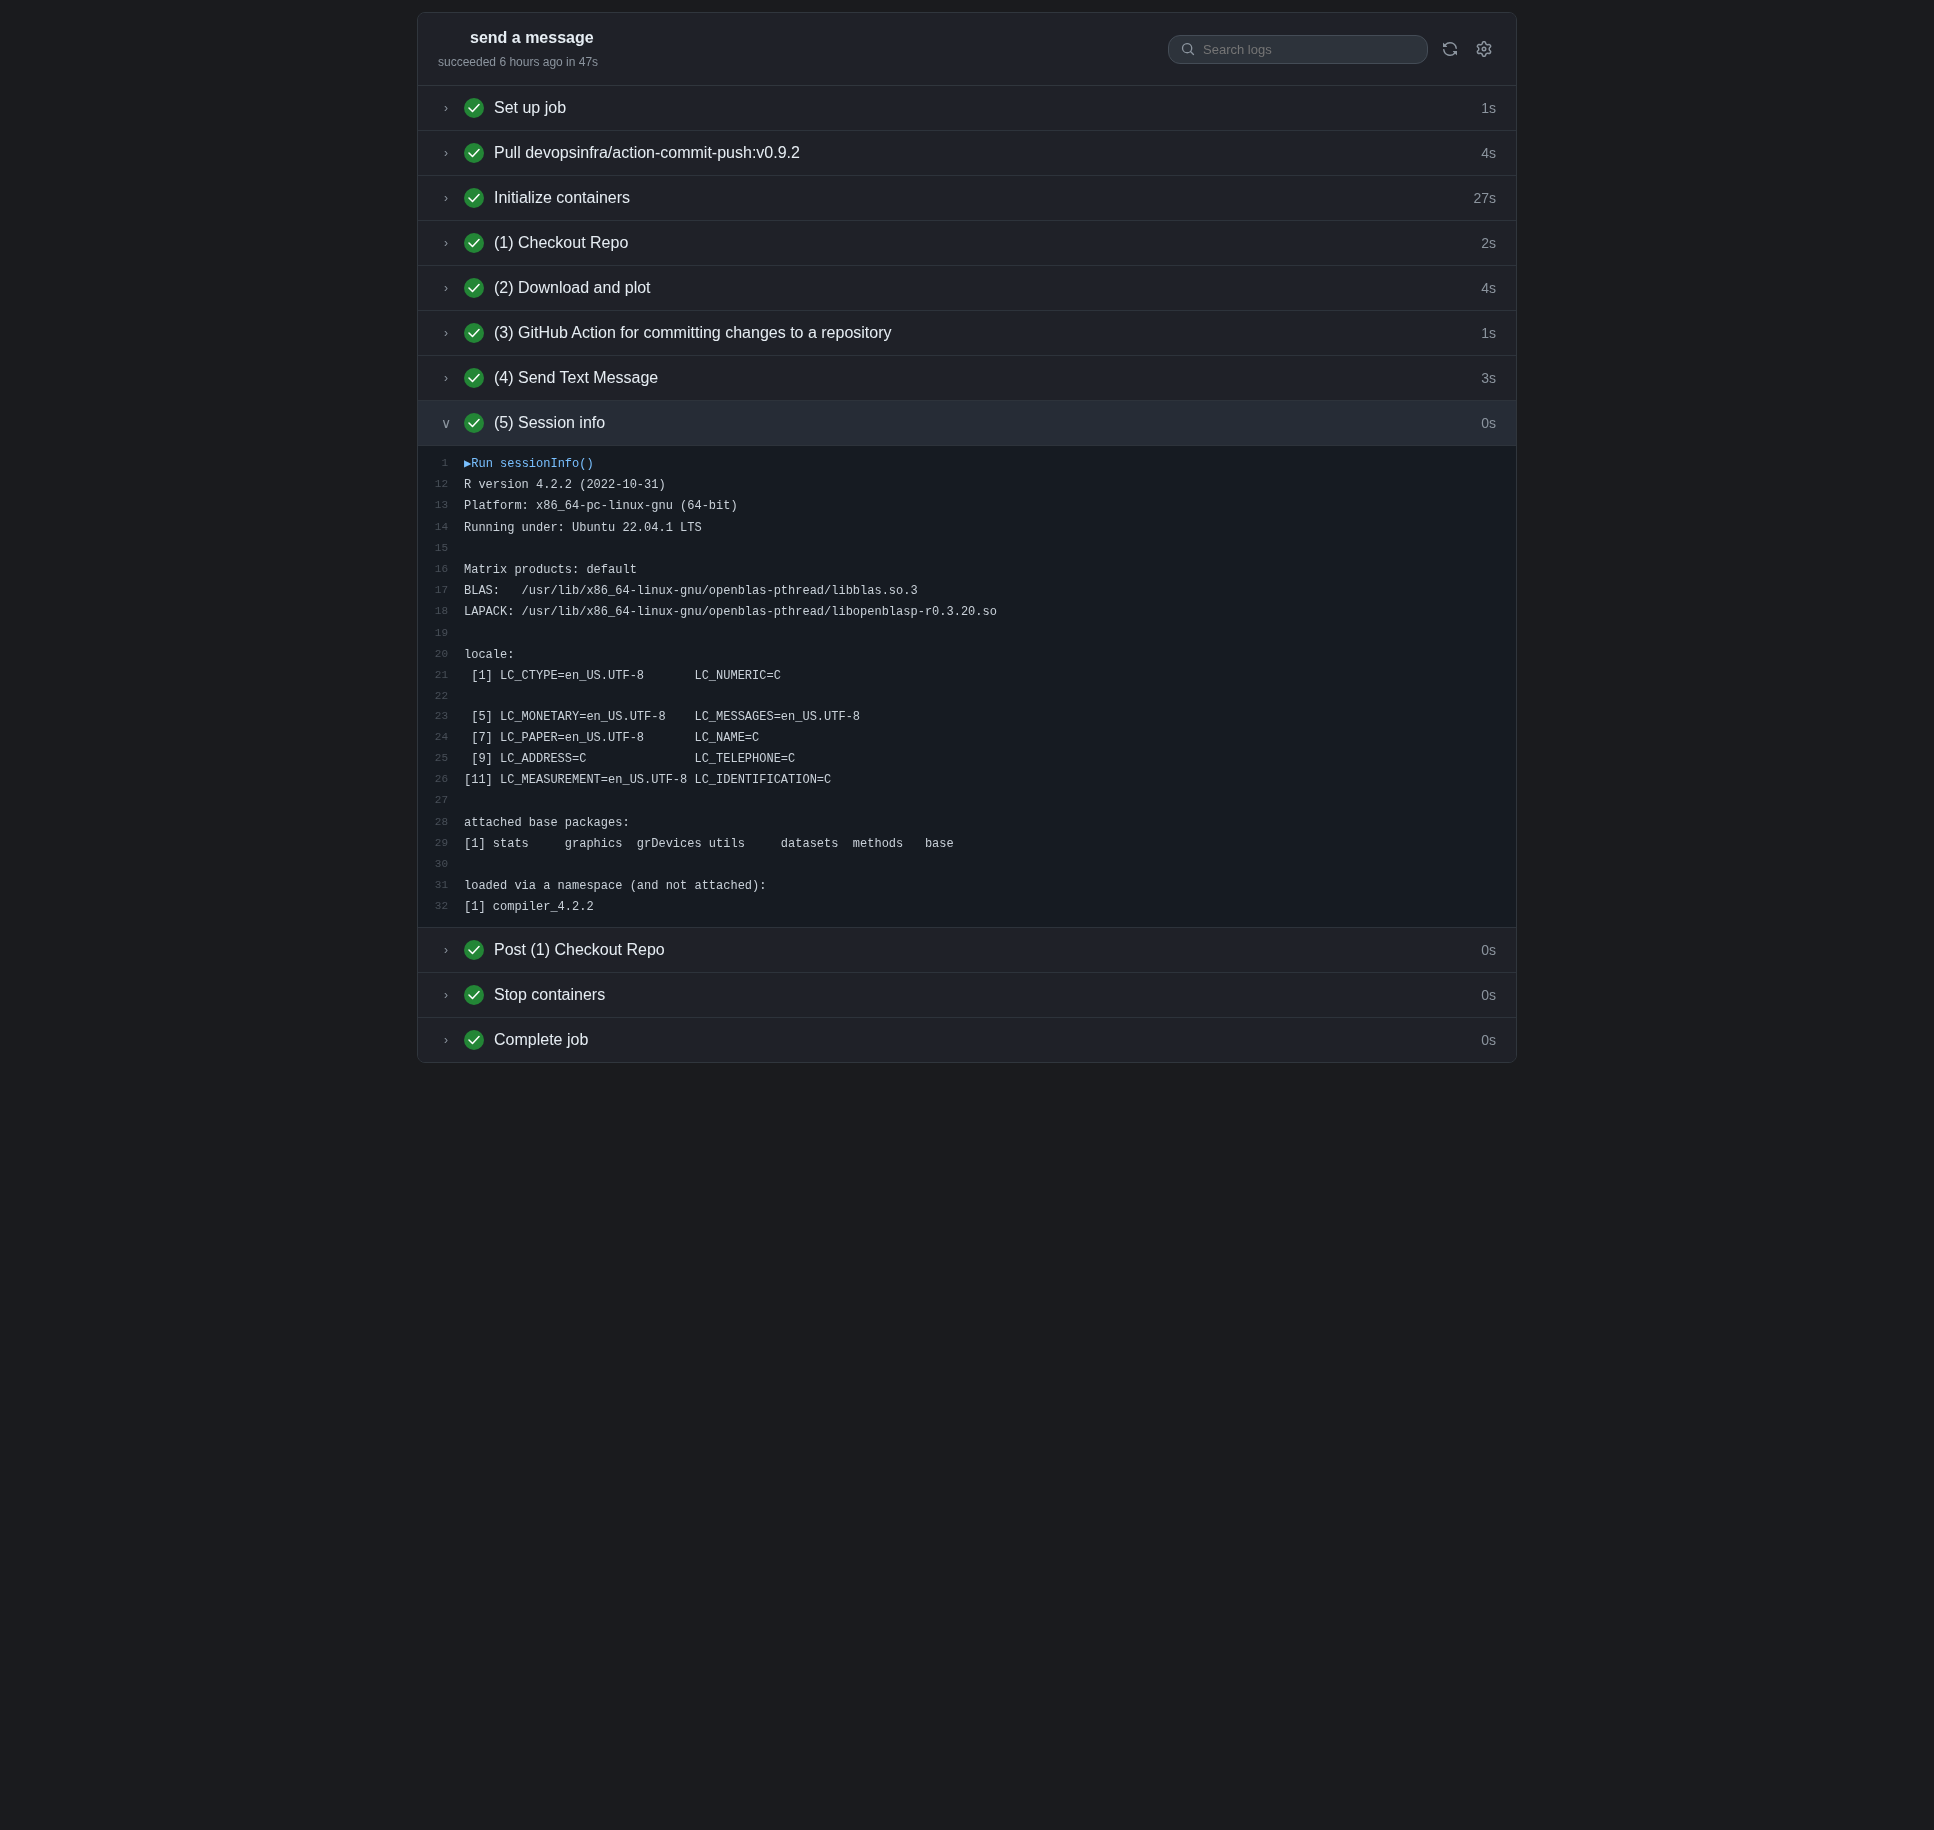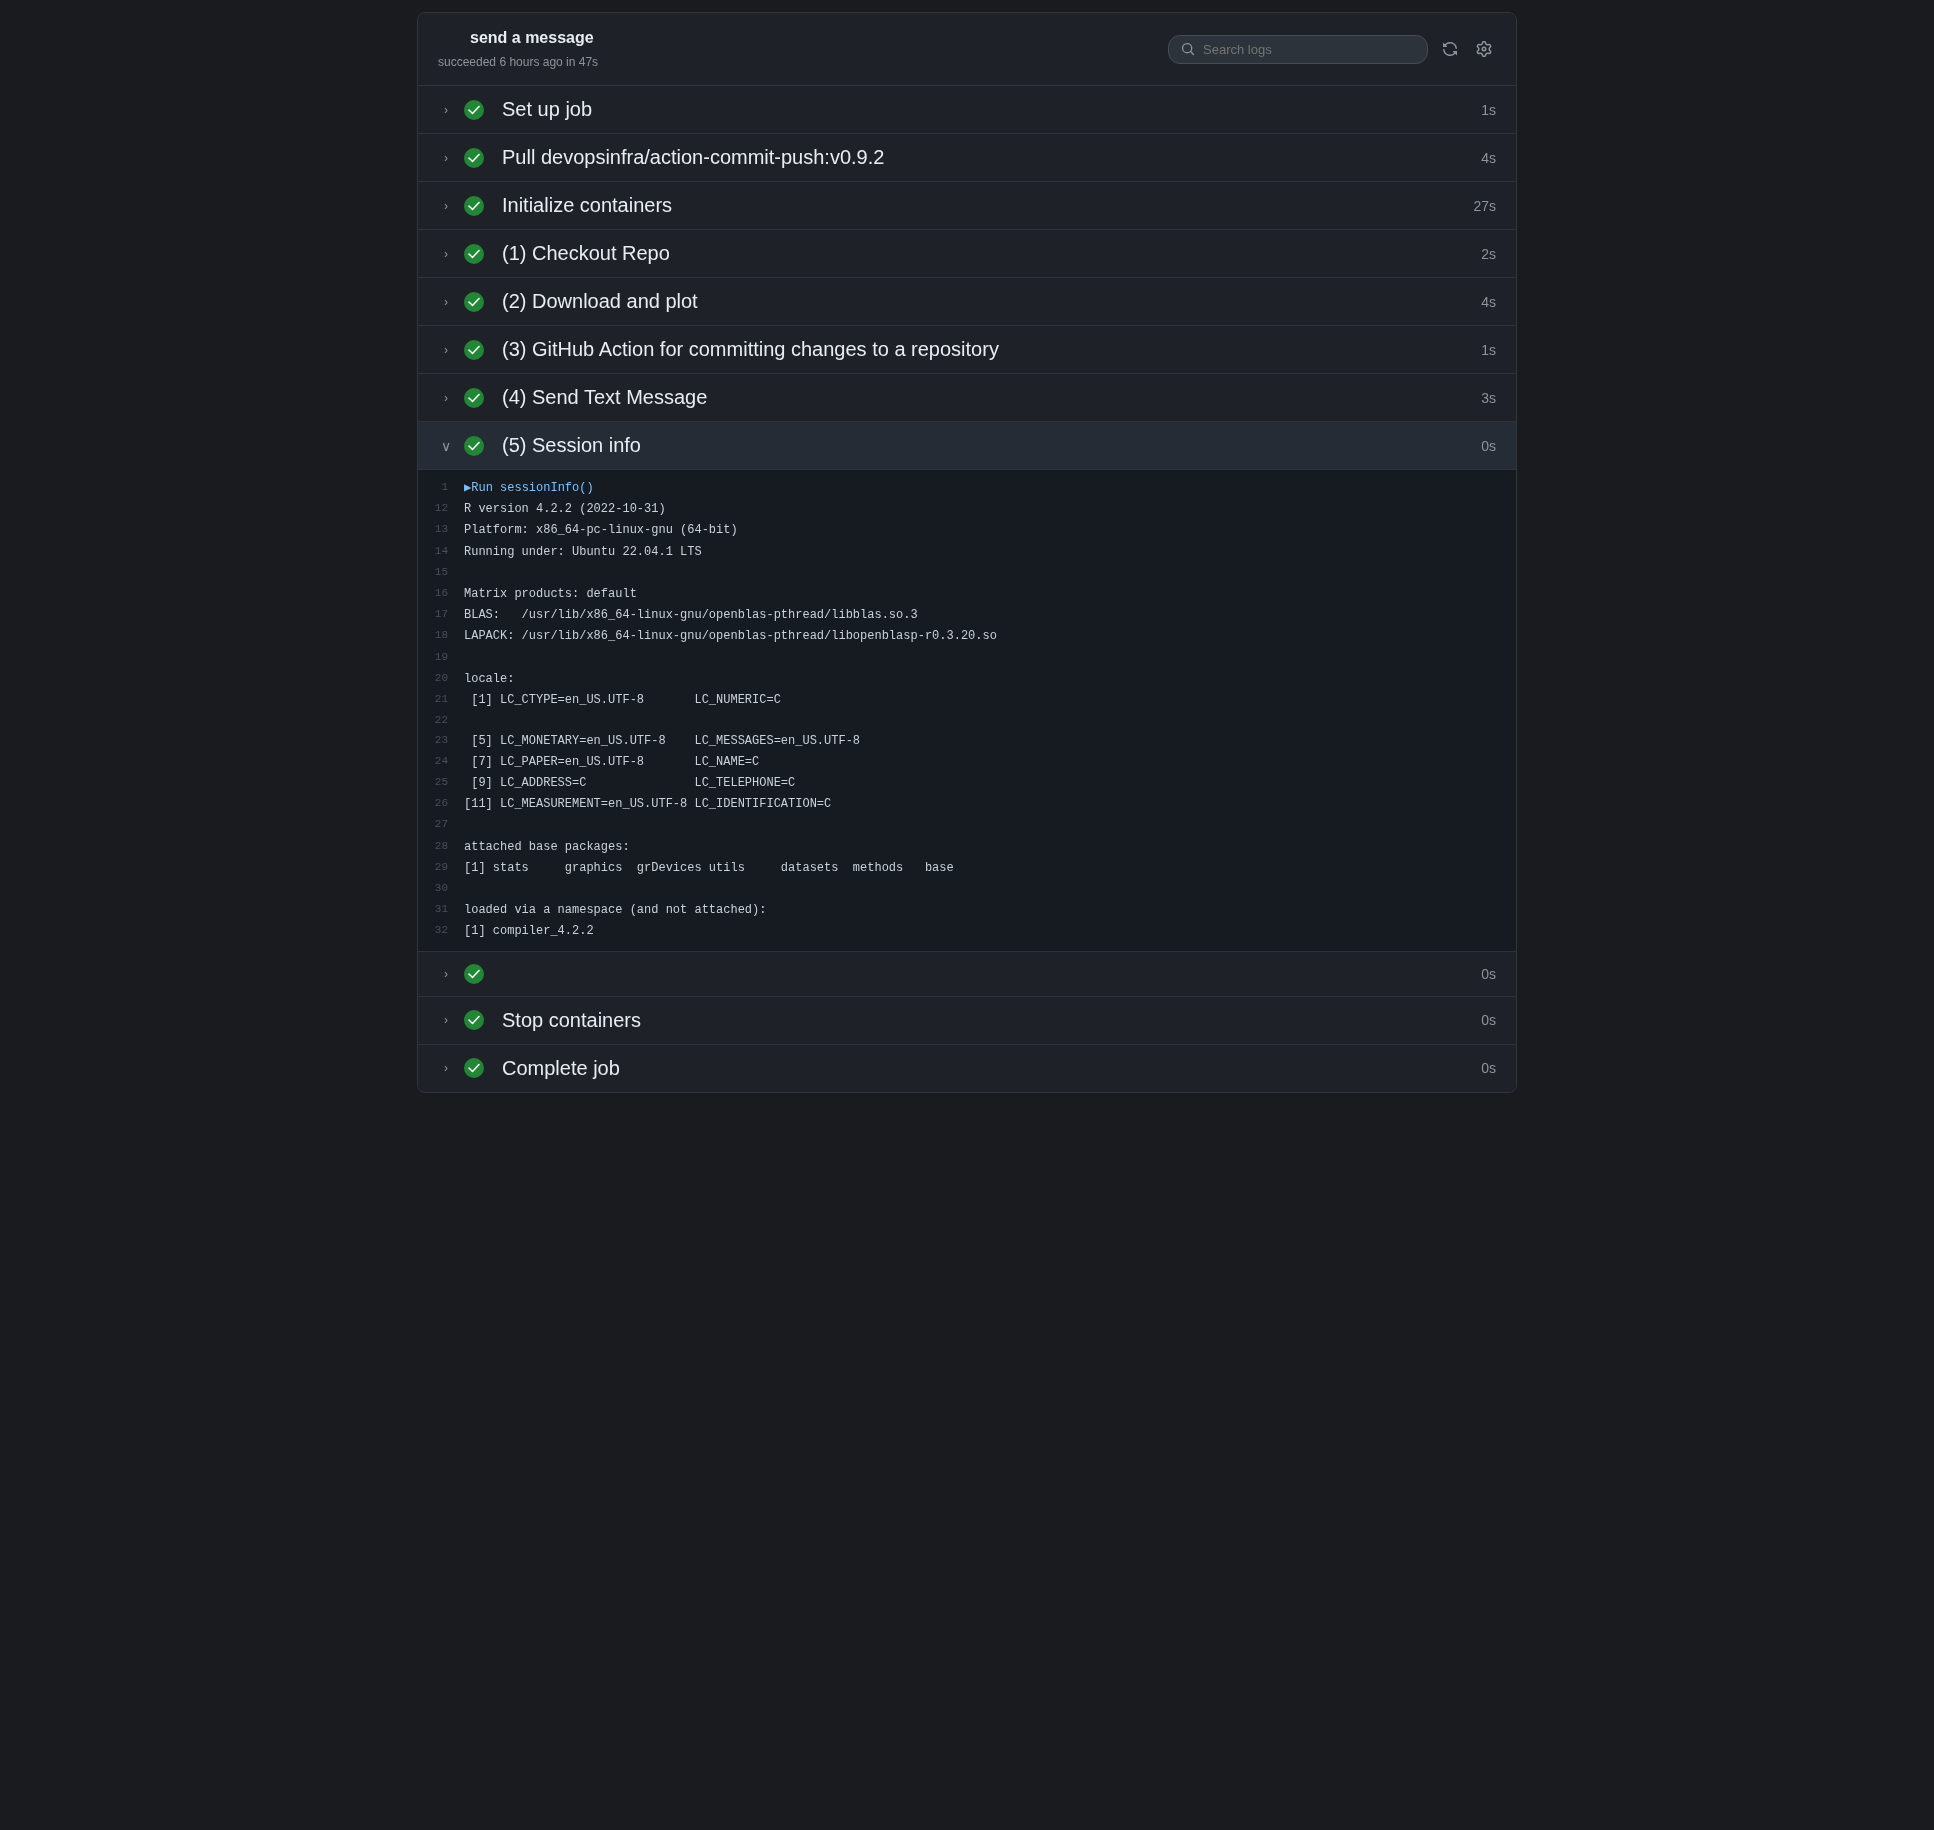--- a/index.html
+++ b/index.html
@@ -110,22 +110,21 @@
       justify-content: center;
       flex-shrink: 0;
     }
     .check-icon svg {
       width: 12px;
       height: 12px;
     }
     .job-label {
       flex: 1;
       color: #e6edf3;
-      font-size: 20px;
-      margin-left: 8px;
+      font-size: 16px;
     }
     .job-duration {
       color: #8b949e;
       font-size: 14px;
       margin-left: auto;
     }
 
     .log-section {
       background: #161b22;
       font-family: 'SFMono-Regular', Consolas, 'Liberation Mono', Menlo, monospace;
@@ -368,20 +367,21 @@
       </div>
     </div>
 
     <div class="job-row">
       <span class="chevron">›</span>
       <div class="check-icon">
         <svg viewBox="0 0 12 12" fill="white">
             <path d="M1 6l3.5 3.5L11 2.5" stroke="white" stroke-width="1.5" fill="none" stroke-linecap="round" stroke-linejoin="round"></path>
           </svg>
       </div>
+      <span class="job-label">Post (1) Checkout Repo</span>
       <span class="job-duration">0s</span>
     </div>
 
     <div class="job-row">
       <span class="chevron">›</span>
       <div class="check-icon">
         <svg viewBox="0 0 12 12" fill="white">
             <path d="M1 6l3.5 3.5L11 2.5" stroke="white" stroke-width="1.5" fill="none" stroke-linecap="round" stroke-linejoin="round"></path>
           </svg>
       </div>

